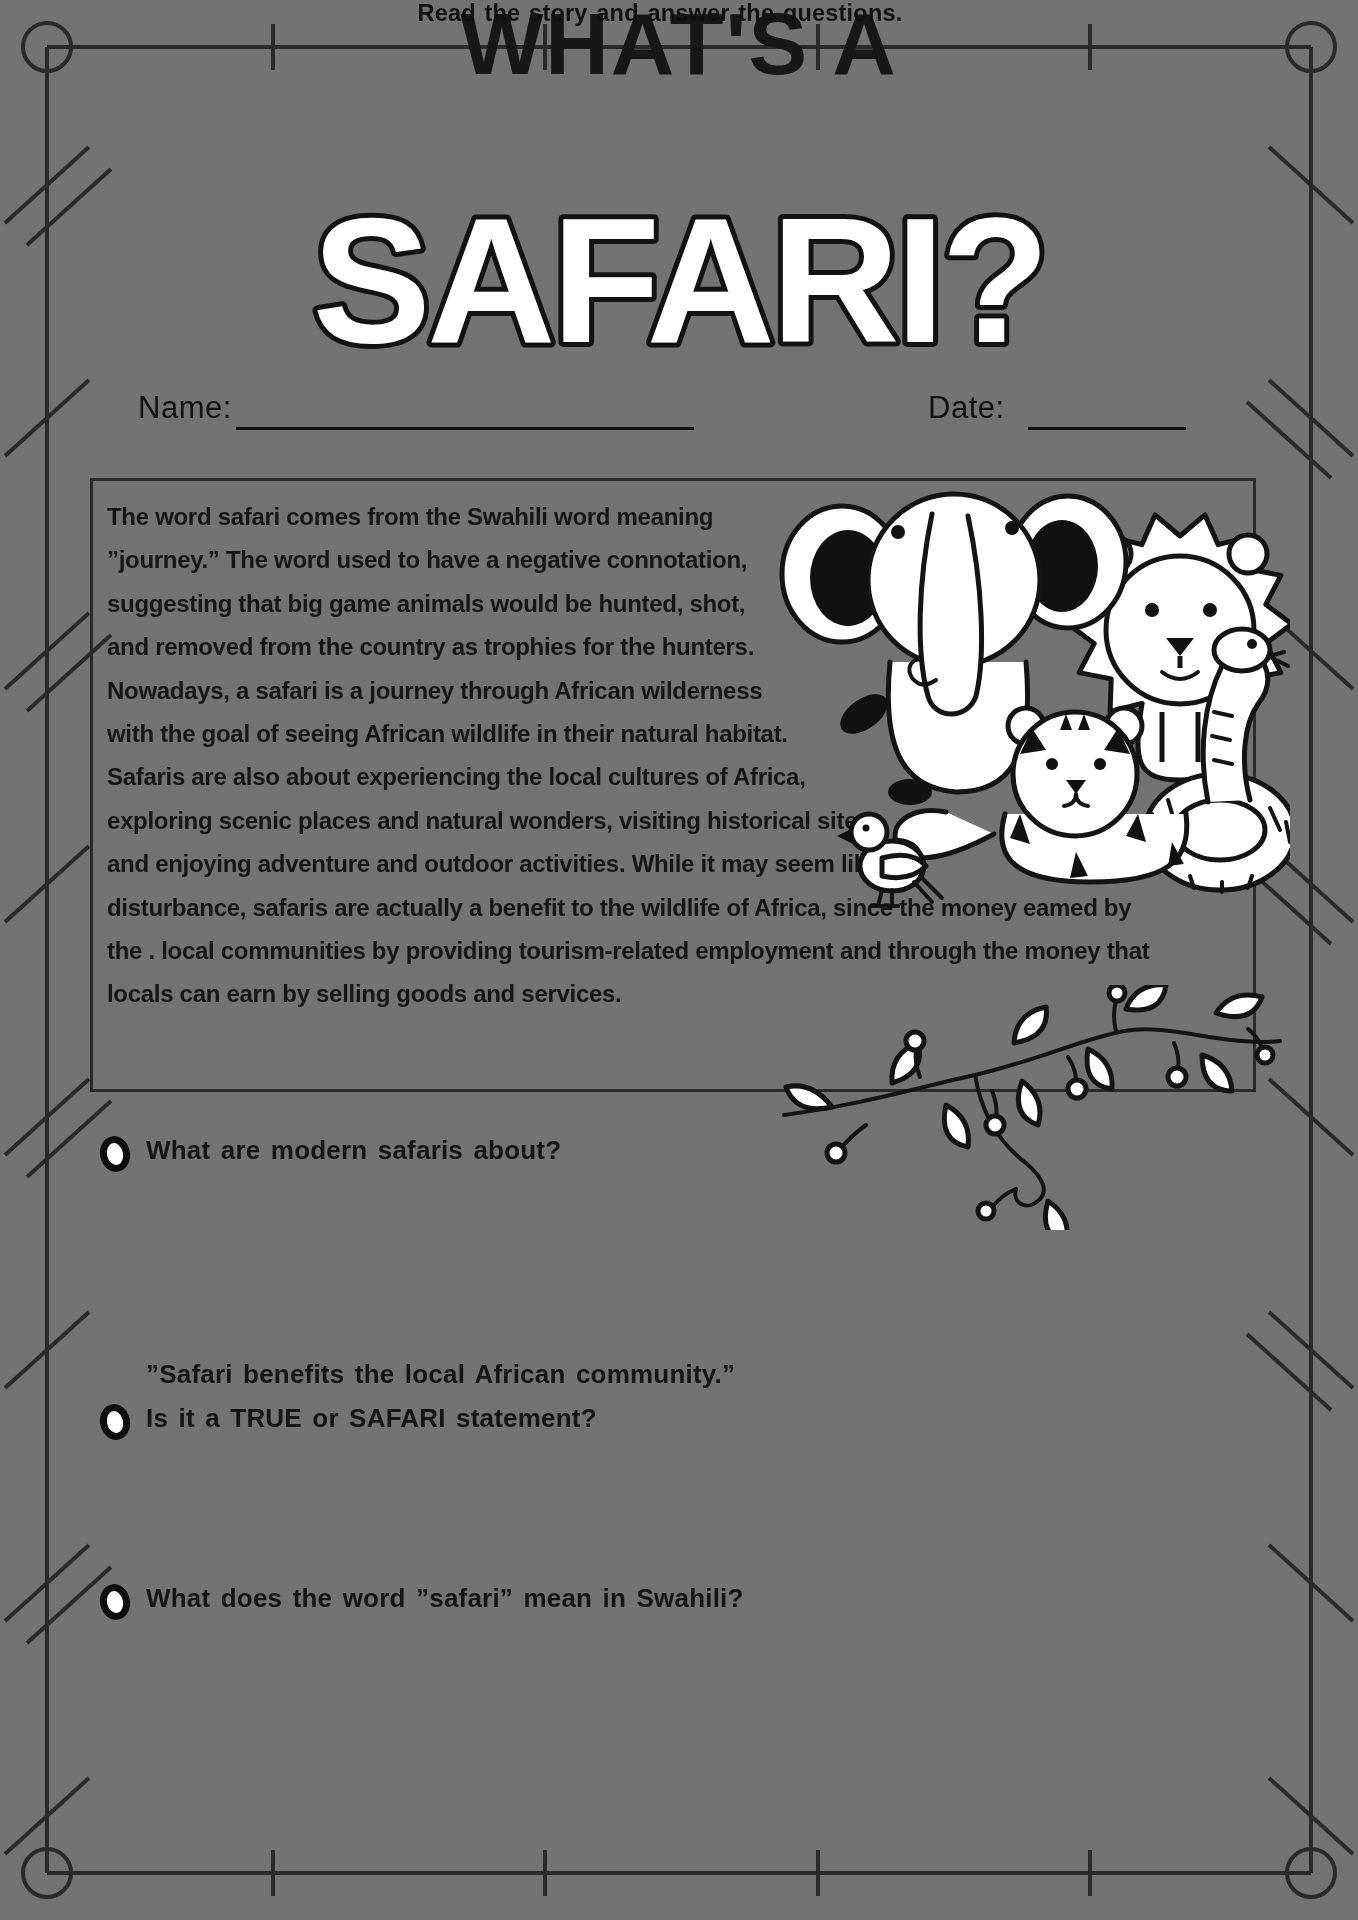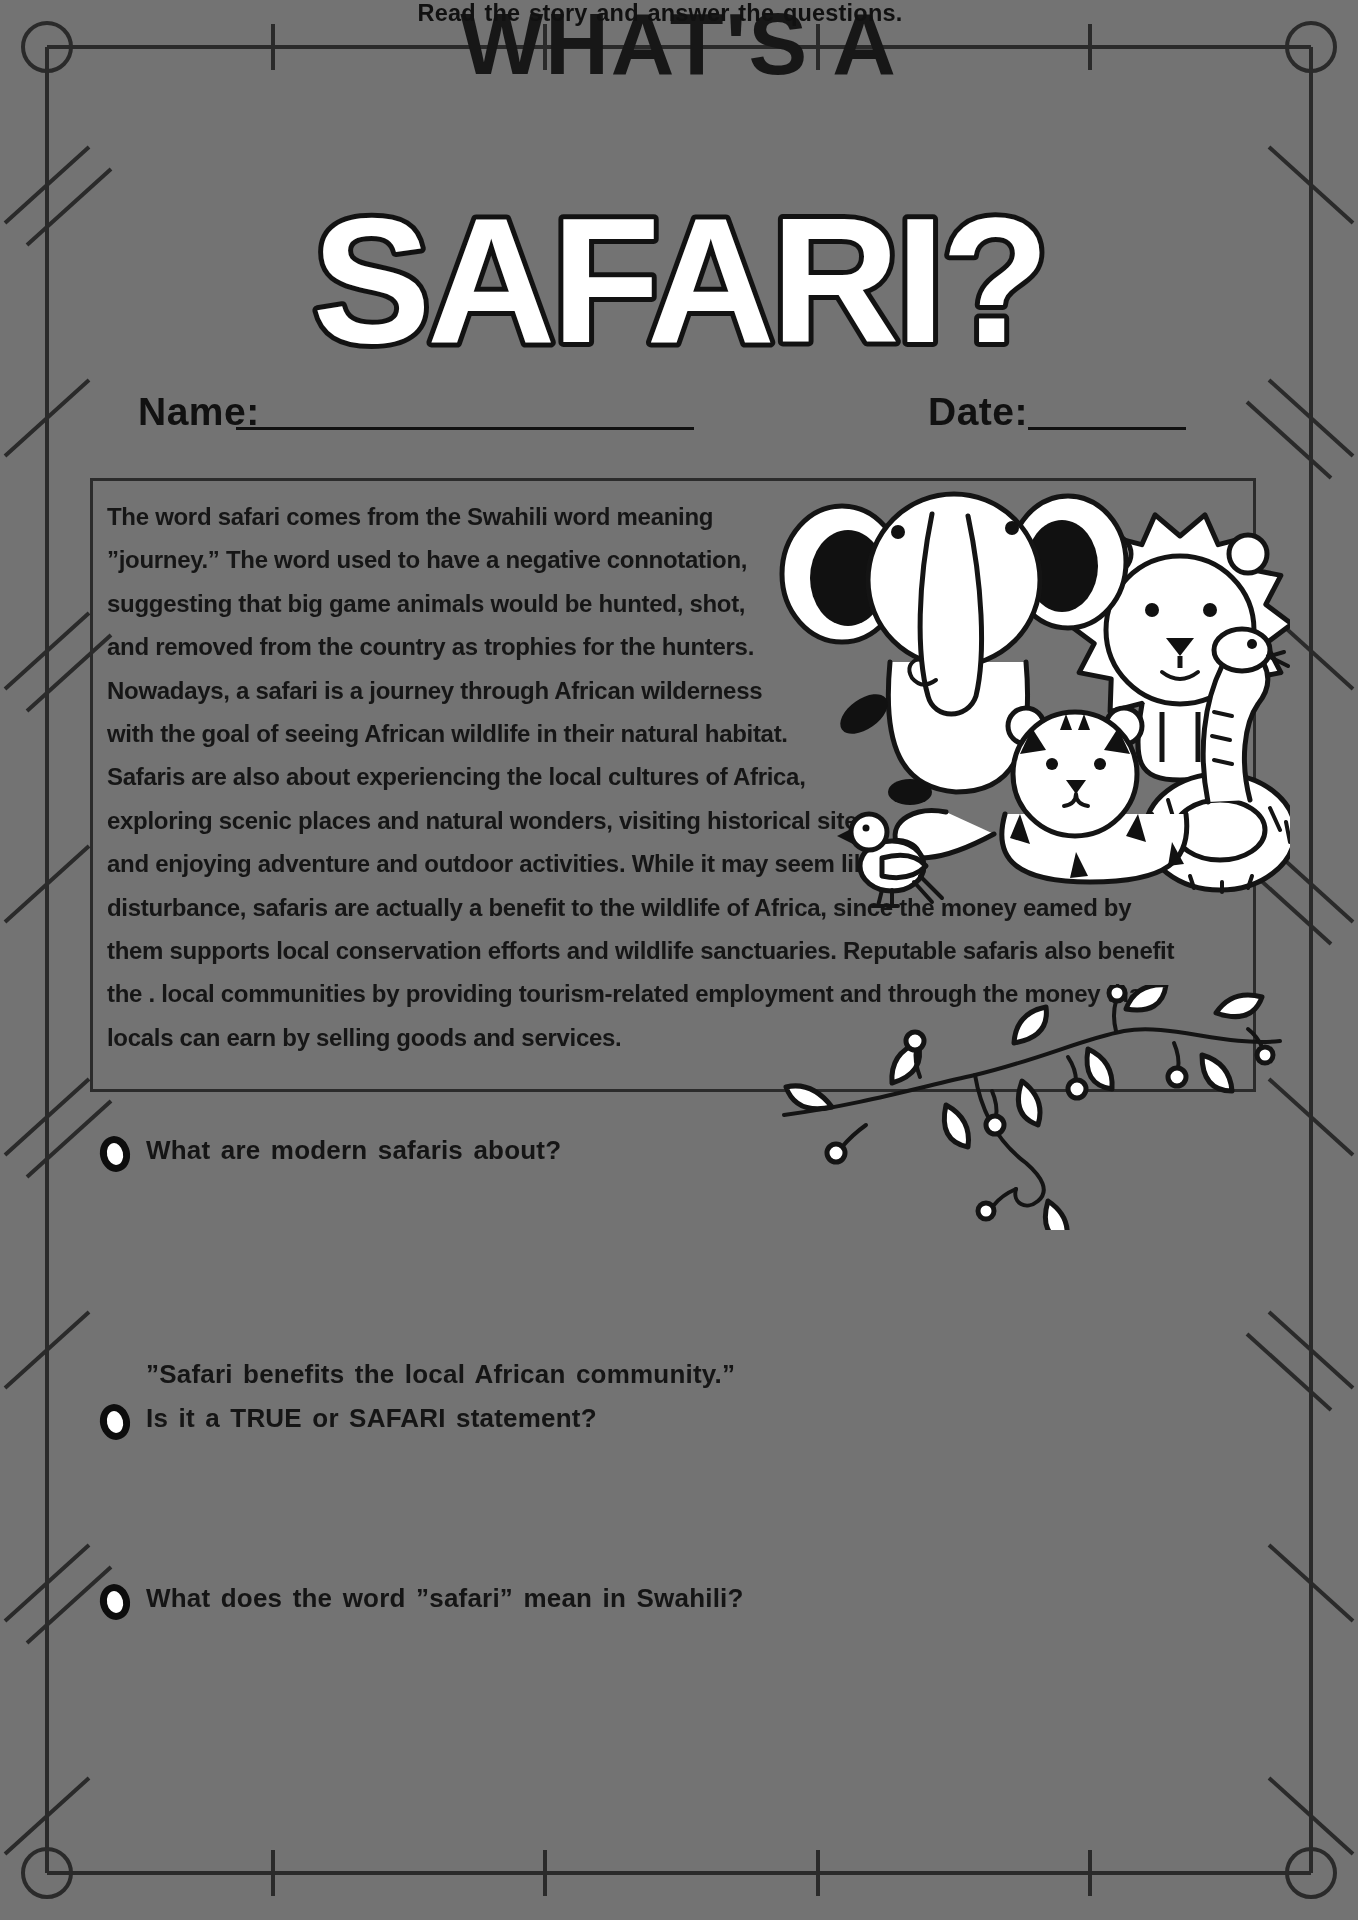--- a/index.html
+++ b/index.html
@@ -7,21 +7,21 @@
     position:relative;width:1358px;height:1920px;background:#737373;overflow:hidden;
     font-family:"Liberation Sans","DejaVu Sans",sans-serif;color:#1a1a1a;
   }
   .abs{position:absolute;}
   
   .title1{
     left:0;top:96;width:100%;text-align:center;
     font-size:88px;font-weight:bold;letter-spacing:2px;line-height:1;color:#171717;
   }
   
-  .fieldlabel{font-size:39px;font-weight:bold;color:#111;letter-spacing:0.5px;}
+  .fieldlabel{font-size:31px;font-weight:normal;color:#111;letter-spacing:0.5px;}
   .writeline{height:0;border-bottom:3px solid #111;}
   .instruction{
     left:0;top:438;width:1320px;text-align:center;
     font-size:23.5px;font-weight:bold;color:#111;letter-spacing:0.2px;word-spacing:2px;
   }
   
   .passage-box{
     left:90px;top:478px;width:1166px;height:614px;
     border:3px solid #2b2b2b;background:transparent;box-sizing:border-box;
   }
@@ -116,21 +116,20 @@
       <div class="pline">The word safari comes from the Swahili word meaning</div>
       <div class="pline">”journey.” The word used to have a negative connotation,</div>
       <div class="pline">suggesting that big game animals would be hunted, shot,</div>
       <div class="pline">and removed from the country as trophies for the hunters.</div>
       <div class="pline">Nowadays, a safari is a journey through African wilderness</div>
       <div class="pline">with the goal of seeing African wildlife in their natural habitat.</div>
       <div class="pline">Safaris are also about experiencing the local cultures of Africa,</div>
       <div class="pline">exploring scenic places and natural wonders, visiting historical sites,</div>
       <div class="pline">and enjoying adventure and outdoor activities. While it may seem like a</div>
       <div class="pline">disturbance, safaris are actually a benefit to the wildlife of Africa, since the money eamed by</div>
-      <div class="pline">them supports local conservation efforts and wildlife sanctuaries. Reputable safaris also benefit</div>
       <div class="pline">the . local communities by providing tourism-related employment and through the money that</div>
       <div class="pline">locals can earn by selling goods and services.</div>
     </div>
   </div>
 
   <svg class="abs" style="left:770px;top:462px;" width="520" height="450" viewBox="0 0 520 450">
 
     <g>
       <polygon class="lineart" points="522,162 495.8,181.6 510.9,210.6 478.8,216.9 479.9,249.6 448.2,241.3 434.9,271.2 410,250 385.1,271.2 371.8,241.3 340.1,249.6 341.2,216.9 309.1,210.6 324.2,181.6 298,162 324.2,142.4 309.1,113.4 341.2,107.1 340.1,74.4 371.8,82.7 385.1,52.8 410,74 434.9,52.8 448.2,82.7 479.9,74.4 478.8,107.1 510.9,113.4 495.8,142.4"></polygon>
       <path class="lineart" d="M372,242 C362,300 368,318 410,318 C452,318 458,300 448,242"></path>

